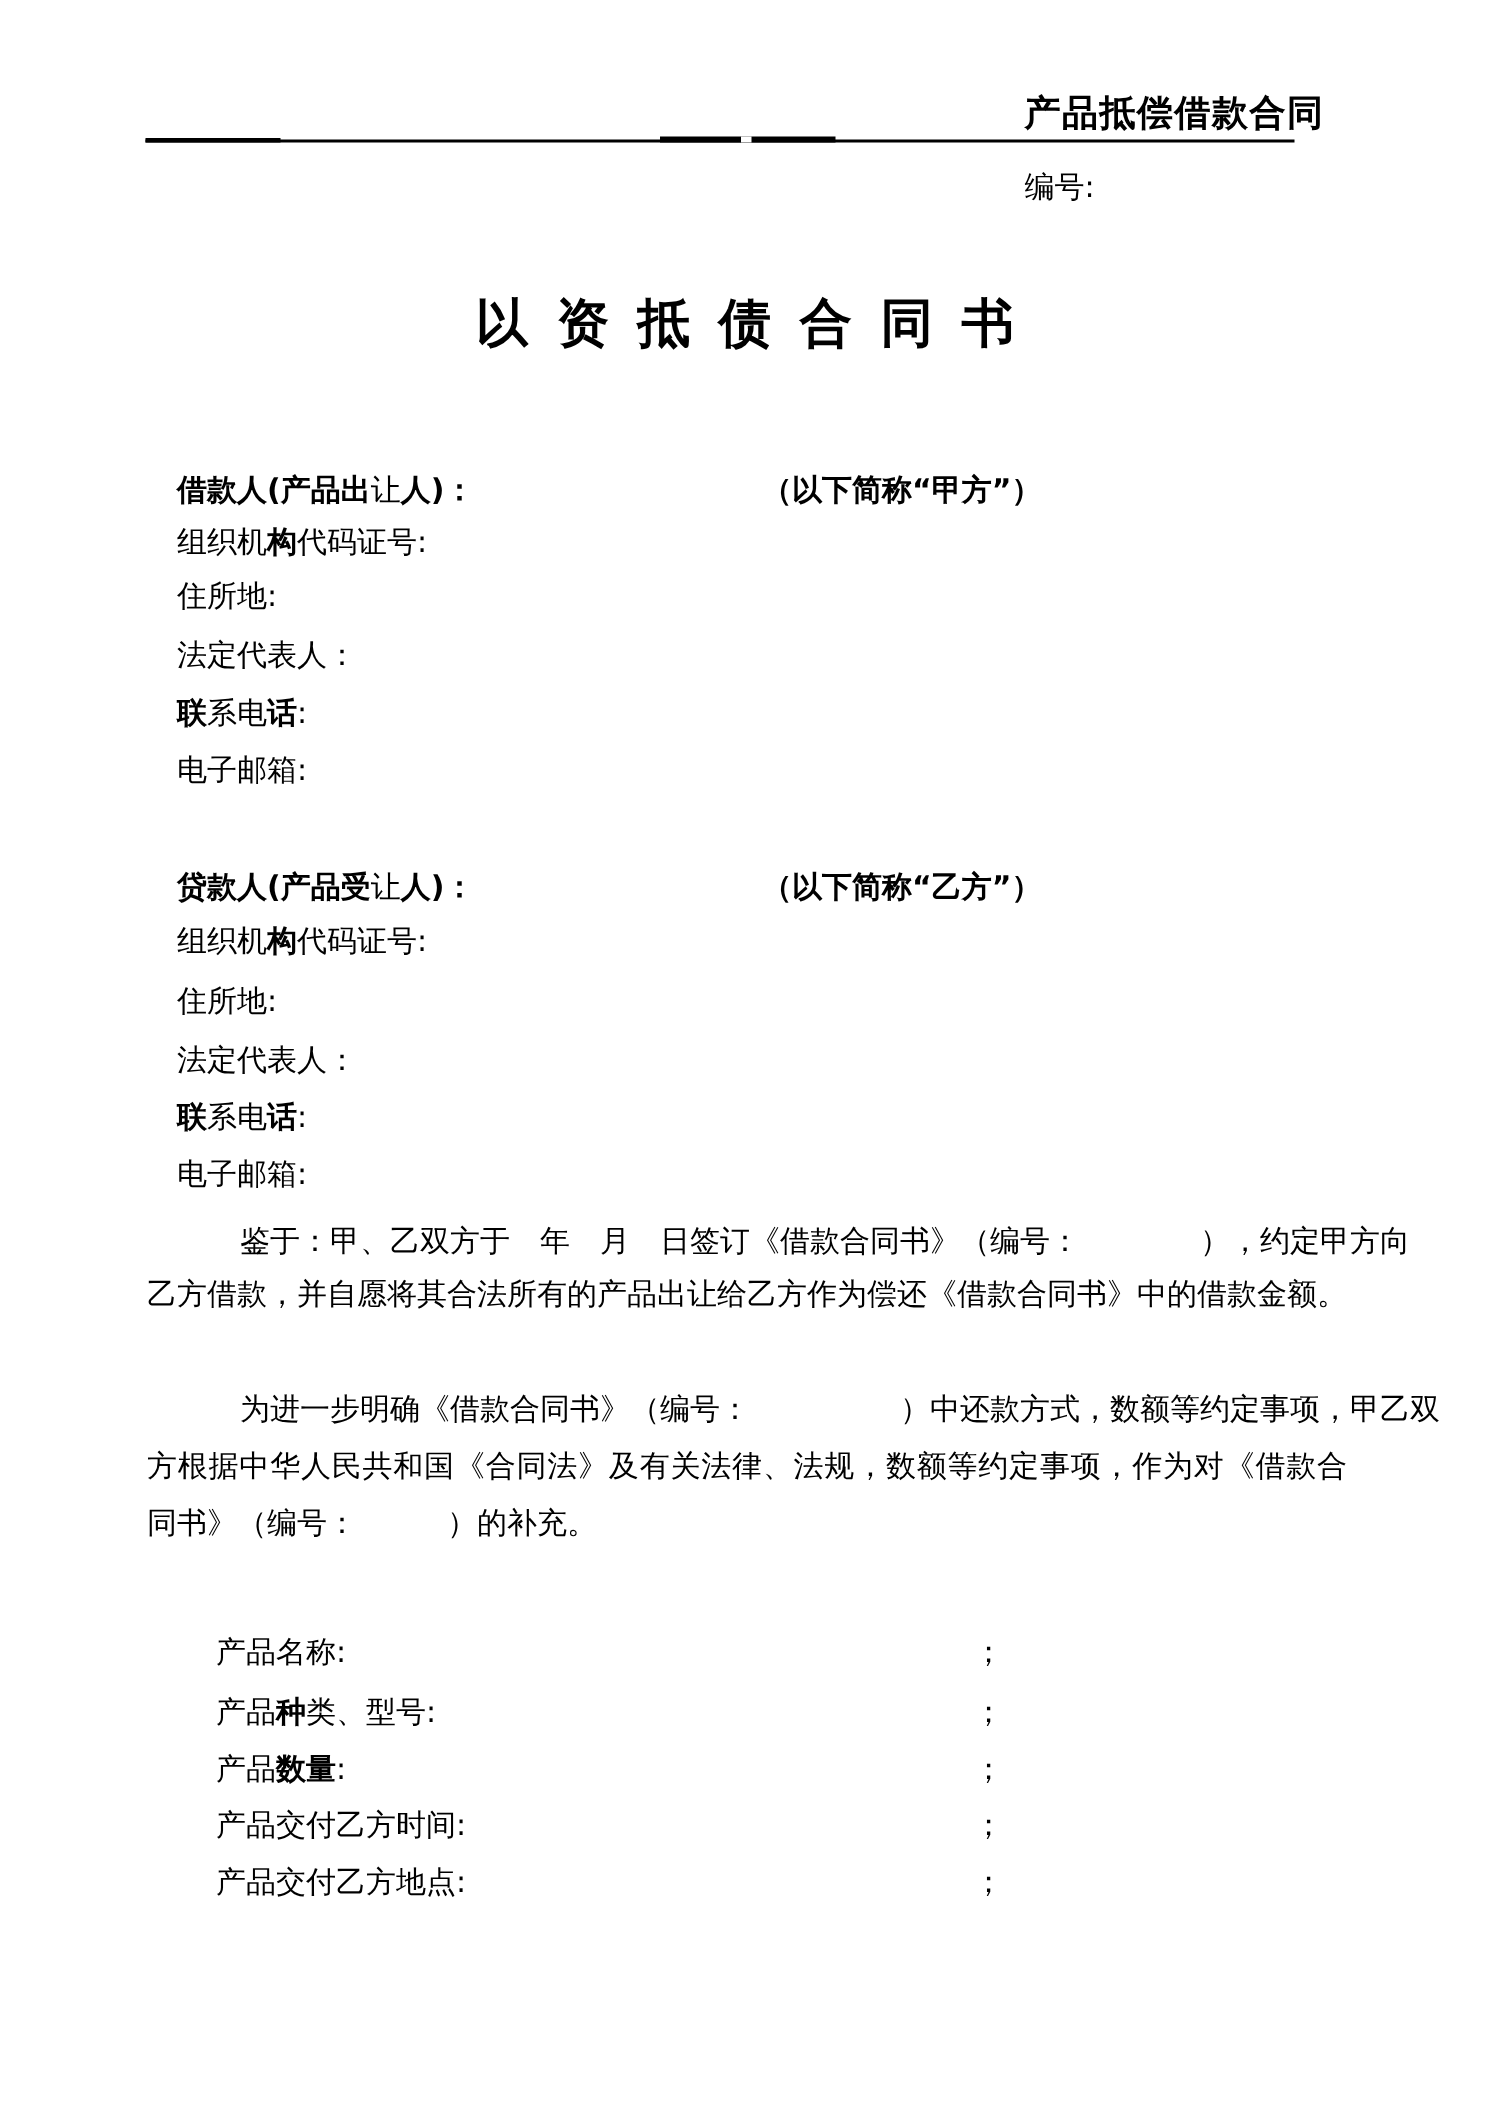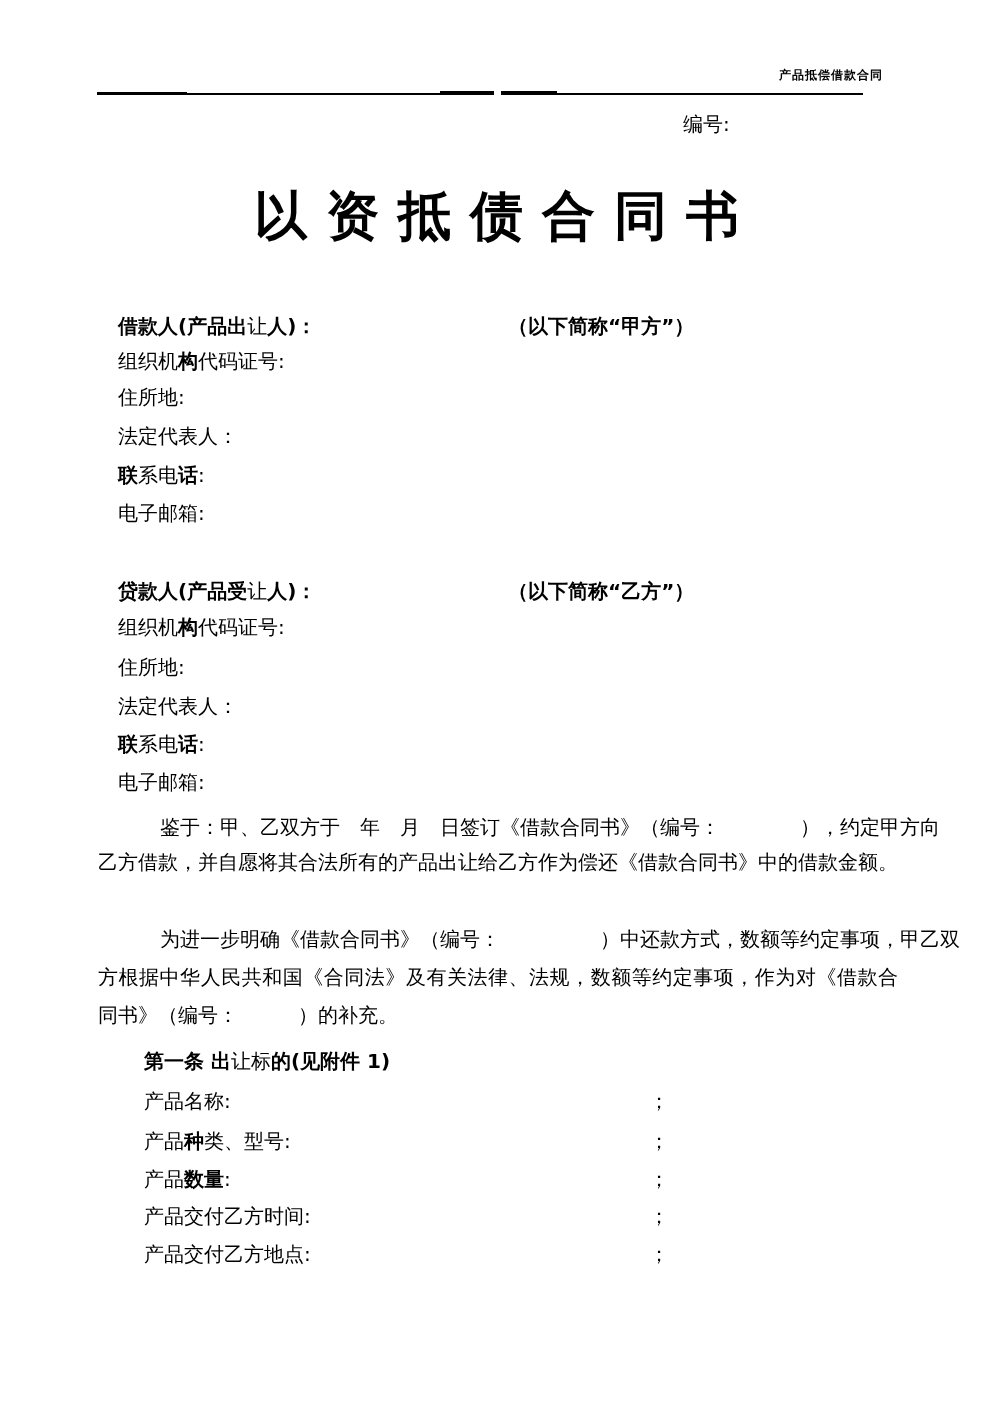--- a/index.html
+++ b/index.html
@@ -4,29 +4,29 @@
 <style>
   html,body{margin:0;padding:0;background:#ffffff;}
   .page{
     position:relative;
     width:993px;height:1404px;
     background:#ffffff;color:#000000;
     font-family:"DejaVu Sans",sans-serif;
     overflow:hidden;
   }
   
-  .hdr-title{position:absolute;top:64px;right:110px;font-size:12px;line-height:22px;font-weight:700;letter-spacing:1px;}
+  .hdr-title{position:absolute;top:64px;right:110px;font-size:24px;line-height:22px;font-weight:700;letter-spacing:1px;}
   .rule-base{position:absolute;left:97px;top:93px;width:766px;height:2px;background:#000;}
   .rule-left{position:absolute;left:97px;top:92px;width:90px;height:3px;background:#000;}
   .rule-mid{position:absolute;left:440px;top:91px;width:117px;height:4px;background:#000;}
   .rule-notch{position:absolute;left:494px;top:91px;width:7px;height:4px;background:#fff;}
   .doc-number{position:absolute;left:683px;top:111px;font-size:20px;line-height:26px;font-weight:400;}
   
   .doc-title{position:absolute;top:188px;left:0;width:100%;text-align:center;
-    font-size:53px;line-height:56px;font-weight:700;letter-spacing:19px;text-indent:19px;}
+    font-size:35px;line-height:56px;font-weight:700;letter-spacing:19px;text-indent:19px;}
   
   .line{position:absolute;left:118px;font-size:20px;line-height:26px;white-space:nowrap;}
   .heading{font-weight:700;}
   .alias{left:508px;font-weight:700;}
   
   .para{position:absolute;left:98px;width:800px;font-size:20px;line-height:26px;
     text-align:justify;white-space:nowrap;}
   .jl{text-align-last:justify;}
   .indent{padding-left:62px;box-sizing:border-box;}
   
@@ -66,21 +66,20 @@
   <div class="line" style="top:731px"><span style="font-weight: 700;">联</span><span style="font-weight: 400;">系电</span><span style="font-weight: 700;">话</span><span style="font-weight: 400;">:</span></div>
   <div class="line" style="top:769px"><span style="font-weight: 400;">电子邮箱:</span></div>
 
   <div class="para jl indent" style="top:814px">鉴于：甲、乙双方于　年　月　日签订《借款合同书》（编号：　　　　），约定甲方向</div>
   <div class="para jl" style="top:849px">乙方借款，并自愿将其合法所有的产品出让给乙方作为偿还《借款合同书》中的借款金额。</div>
 
   <div class="para jl indent" style="top:926px">为进一步明确《借款合同书》（编号：　　　　　）中还款方式，数额等约定事项，甲乙双</div>
   <div class="para jl" style="top:964px">方根据中华人民共和国《合同法》及有关法律、法规，数额等约定事项，作为对《借款合</div>
   <div class="para" style="top:1002px">同书》（编号：　　　）的补充。</div>
 
-  <div class="art-heading" style="top:1048px"><span style="font-weight: 700;">第一条 出</span><span style="font-weight: 400;">让标</span><span style="font-weight: 700;">的(见附件 1)</span></div>
 
   <div class="item-row" style="top:1088px">
     <span><span style="font-weight: 400;">产品名称:</span></span>
     <span class="item-semi">；</span>
   </div>
   <div class="item-row" style="top:1128px">
     <span><span style="font-weight: 400;">产品</span><span style="font-weight: 700;">种</span><span style="font-weight: 400;">类、型号:</span></span>
     <span class="item-semi">；</span>
   </div>
   <div class="item-row" style="top:1166px">

